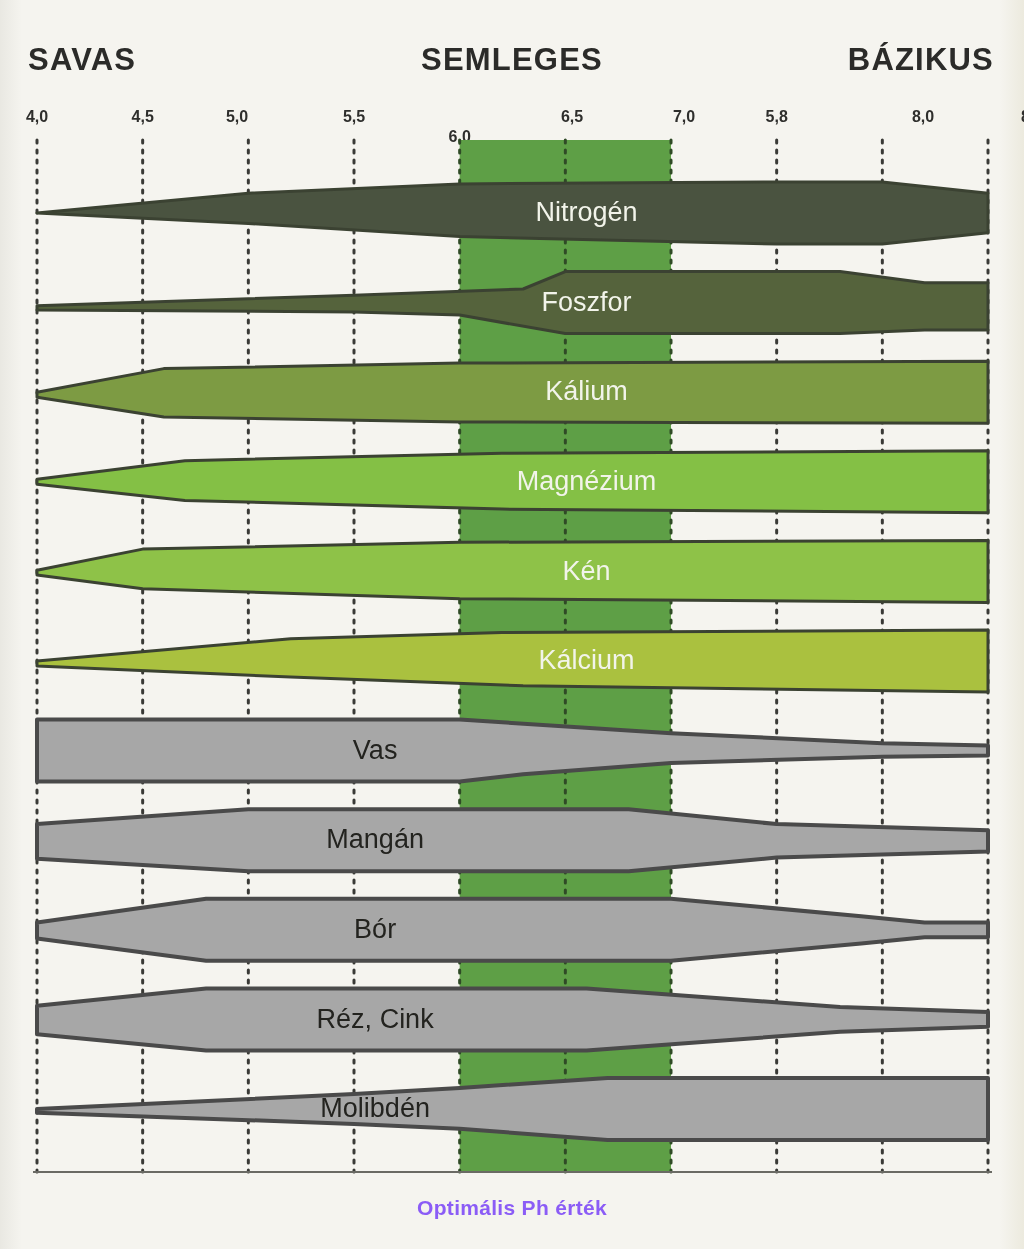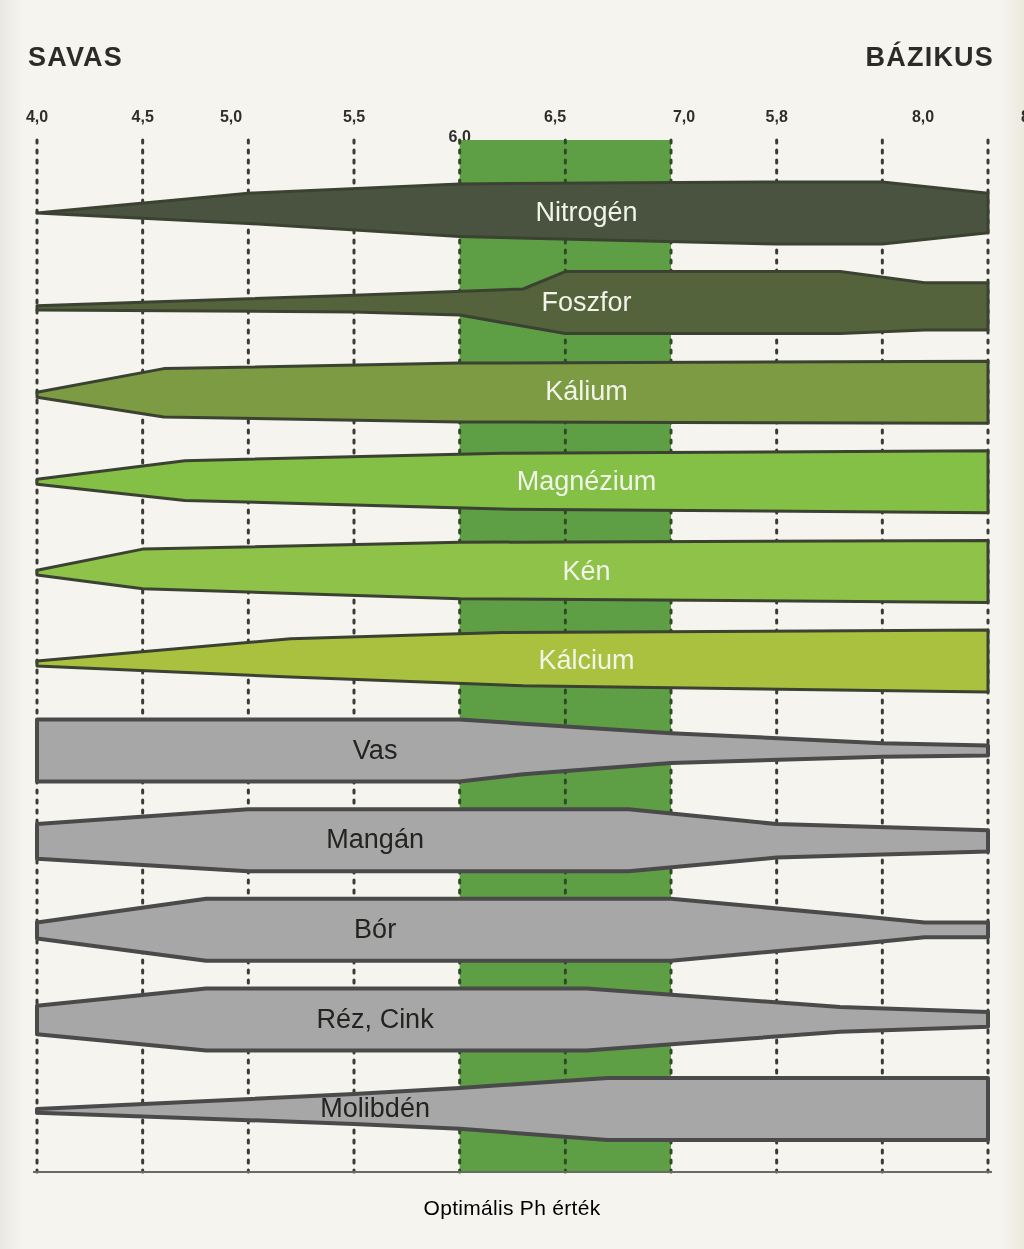--- a/index.html
+++ b/index.html
@@ -11,60 +11,61 @@
   
   #paper{
     position:absolute;inset:0;
     background:
       linear-gradient(90deg,#e9e8e2 0px,#f5f4ef 22px,#f5f4ef 1000px,#eceade 1024px),
       #f4f3ee;
   }
   .hdr{
     position:absolute;top:42px;
     font-family:"Liberation Sans Narrow","Liberation Sans",sans-serif;
-    font-weight:bold;font-size:27px;letter-spacing:1.2px;color:#2b2b29;
+    font-weight:bold;font-size:31px;letter-spacing:1.2px;color:#2b2b29;
     white-space:nowrap;
   }
   #hdr-acid{left:28px;}
   #hdr-neutral{left:0;width:1024px;text-align:center;}
   #hdr-base{right:30px;}
   .axis-label{
     position:absolute;top:108px;
     font-family:"Liberation Sans Narrow","Liberation Sans",sans-serif;
     font-weight:bold;font-size:16px;color:#2e2e2c;
     transform:translateX(-50%);white-space:nowrap;
   }
   #chart-svg{position:absolute;left:0;top:0;}
   .footer-label{
     position:absolute;left:0;top:1196px;width:1024px;text-align:center;
     font-family:"Liberation Sans Narrow","Liberation Sans",sans-serif;
-    font-weight:normal;font-size:21px;color:#000000;letter-spacing:.3px;
+    font-weight:bold;font-size:21px;color:#8b5cf6;letter-spacing:.3px;
   }
   .band-text{
     font-family:"Liberation Sans",sans-serif;
     font-size:27px;
     dominant-baseline:middle;
   }
 </style>
 </head>
 <body>
 
 <div id="page">
   <div id="paper"></div>
 
   <div class="hdr" id="hdr-acid">SAVAS</div>
+  <div class="hdr" id="hdr-neutral">SEMLEGES</div>
   <div class="hdr" id="hdr-base">BÁZIKUS</div>
 
   <div id="axis-labels">
       <div class="axis-label" style="left: 37px;">4,0</div>
       <div class="axis-label" style="left: 142.667px;">4,5</div>
-      <div class="axis-label" style="left: 231px;">5,0</div>
+      <div class="axis-label" style="left: 237px;">5,0</div>
       <div class="axis-label" style="left: 354px;">5,5</div>
       <div class="axis-label" style="left: 459.667px; margin-top: 20px;">6,0</div>
-      <div class="axis-label" style="left: 555px;">6,5</div>
+      <div class="axis-label" style="left: 572px;">6,5</div>
       <div class="axis-label" style="left: 684px;">7,0</div>
       <div class="axis-label" style="left: 776.667px;">5,8</div>
       <div class="axis-label" style="left: 923px;">8,0</div>
       <div class="axis-label" style="left: 1032px;">8,5</div>
     </div>
 
   <svg id="chart-svg" width="1024" height="1249">
     <g id="g-neutral">
         <rect x="459.66666666666663" y="140" width="211.33333333333337" height="1032" fill="#5e9f46"></rect>
       </g>

